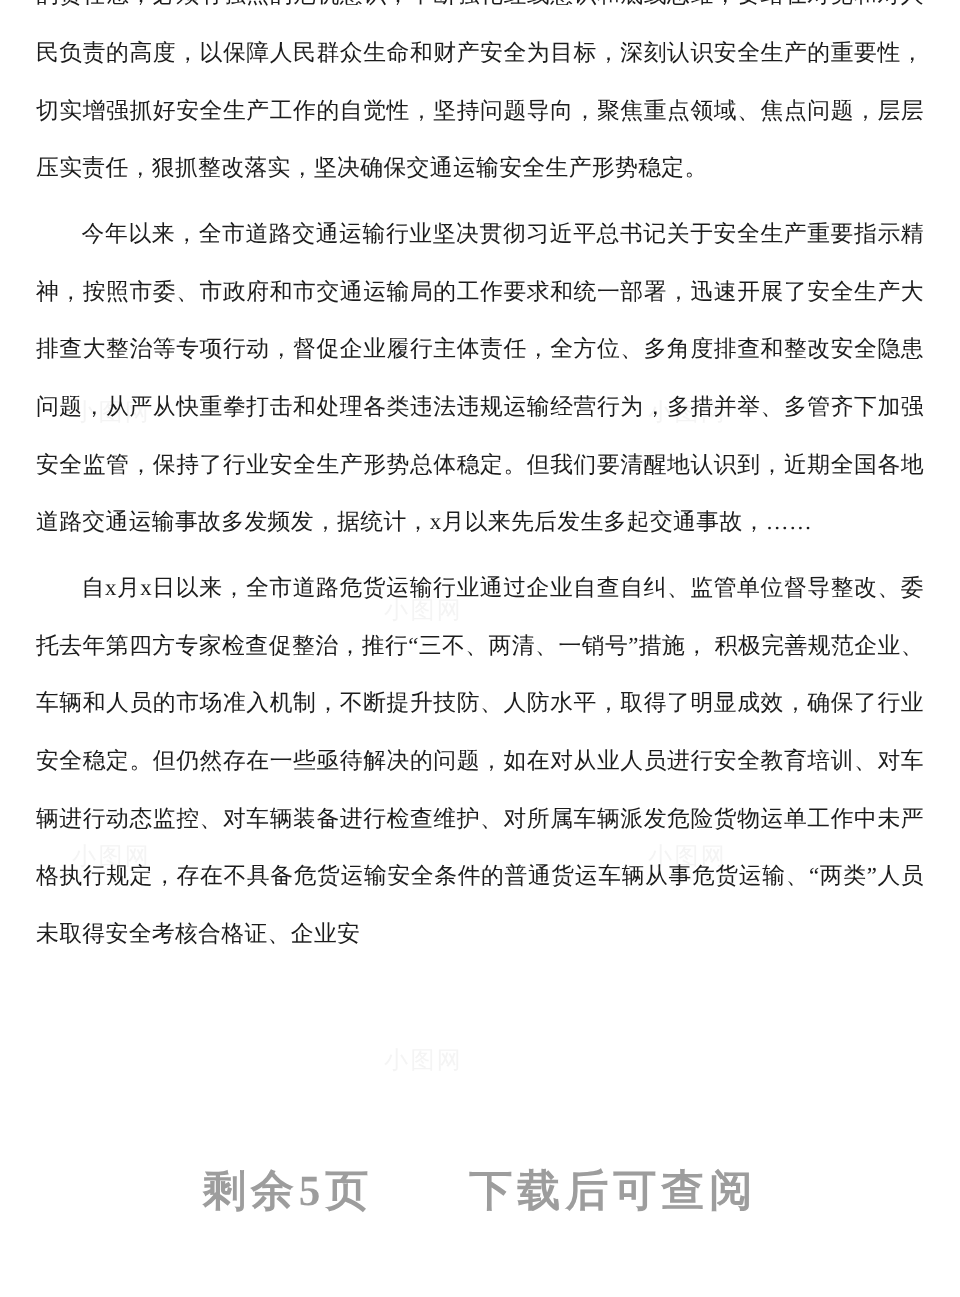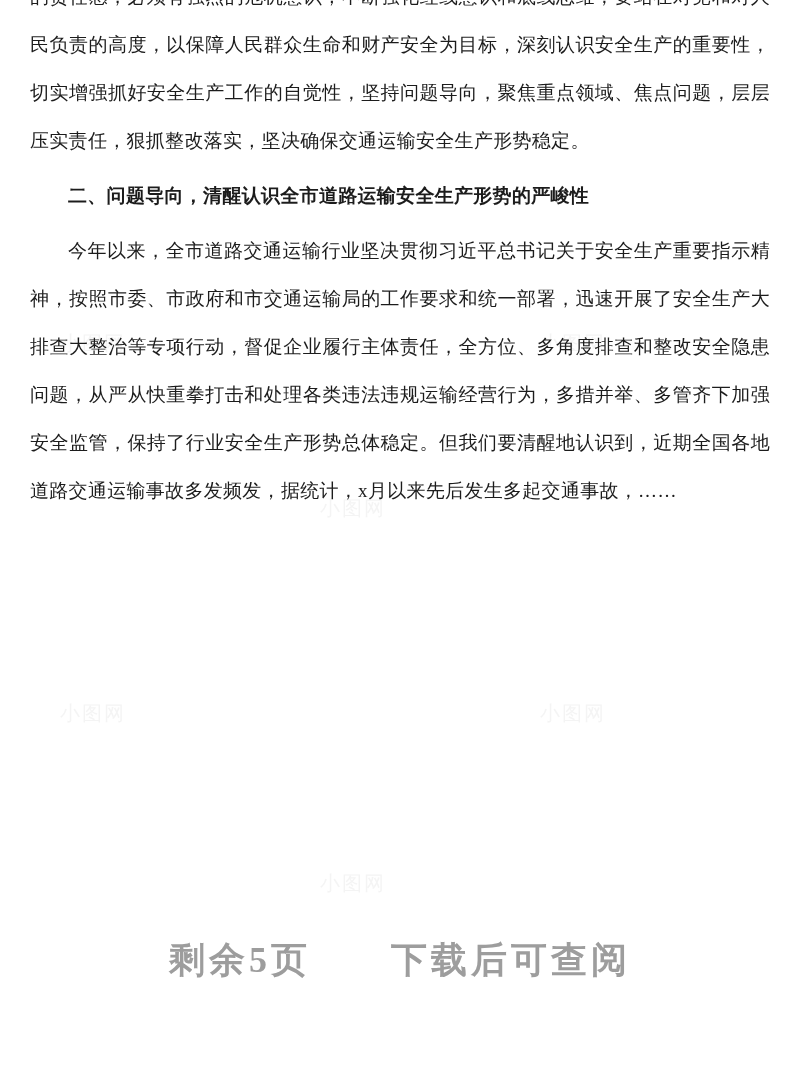--- a/index.html
+++ b/index.html
@@ -38,21 +38,21 @@
   .doc p.body {
     text-indent: 2em;
   }
   .doc p.body-continued {
     text-indent: 0;
   }
   .footer-note {
     position: absolute;
     left: 0;
     right: 0;
-    top: 936px;
+    top: 968px;
     text-align: center;
     font-size: 36px;
     font-weight: bold;
     color: #9d9d9d;
     letter-spacing: 4px;
     font-family: "Liberation Serif", "DejaVu Serif", serif;
     z-index: 2;
   }
   .wm {
     position: absolute;
@@ -72,19 +72,19 @@
 
   <span class="wm" style="left:60px;  top:330px;">小图网</span>
   <span class="wm" style="left:540px; top:330px;">小图网</span>
   <span class="wm" style="left:320px; top:495px;">小图网</span>
   <span class="wm" style="left:60px;  top:700px;">小图网</span>
   <span class="wm" style="left:540px; top:700px;">小图网</span>
   <span class="wm" style="left:320px; top:870px;">小图网</span>
 
   <div class="doc">
       <p class="body-continued">的责任感，必须有强烈的危机意识，不断强化红线意识和底线思维，要站在对党和对人民负责的高度，以保障人民群众生命和财产安全为目标，深刻认识安全生产的重要性，切实增强抓好安全生产工作的自觉性，坚持问题导向，聚焦重点领域、焦点问题，层层压实责任，狠抓整改落实，坚决确保交通运输安全生产形势稳定。</p>
-      <h2 class="heading">二、问题导向，清醒认识全市道路运输安全生产形势的严峻性</h2>
       <p class="body">今年以来，全市道路交通运输行业坚决贯彻习近平总书记关于安全生产重要指示精神，按照市委、市政府和市交通运输局的工作要求和统一部署，迅速开展了安全生产大排查大整治等专项行动，督促企业履行主体责任，全方位、多角度排查和整改安全隐患问题，从严从快重拳打击和处理各类违法违规运输经营行为，多措并举、多管齐下加强安全监管，保持了行业安全生产形势总体稳定。但我们要清醒地认识到，近期全国各地道路交通运输事故多发频发，据统计，x月以来先后发生多起交通事故，……</p>
+      <p class="body">自x月x日以来，全市道路危货运输行业通过企业自查自纠、监管单位督导整改、委托去年第四方专家检查促整治，推行“三不、两清、一销号”措施， 积极完善规范企业、车辆和人员的市场准入机制，不断提升技防、人防水平，取得了明显成效，确保了行业安全稳定。但仍然存在一些亟待解决的问题，如在对从业人员进行安全教育培训、对车辆进行动态监控、对车辆装备进行检查维护、对所属车辆派发危险货物运单工作中未严格执行规定，存在不具备危货运输安全条件的普通货运车辆从事危货运输、“两类”人员未取得安全考核合格证、企业安</p>
     </div>
 
   <div class="footer-note">剩余5页　　下载后可查阅</div>
 
 </div>
 
 </body></html>

